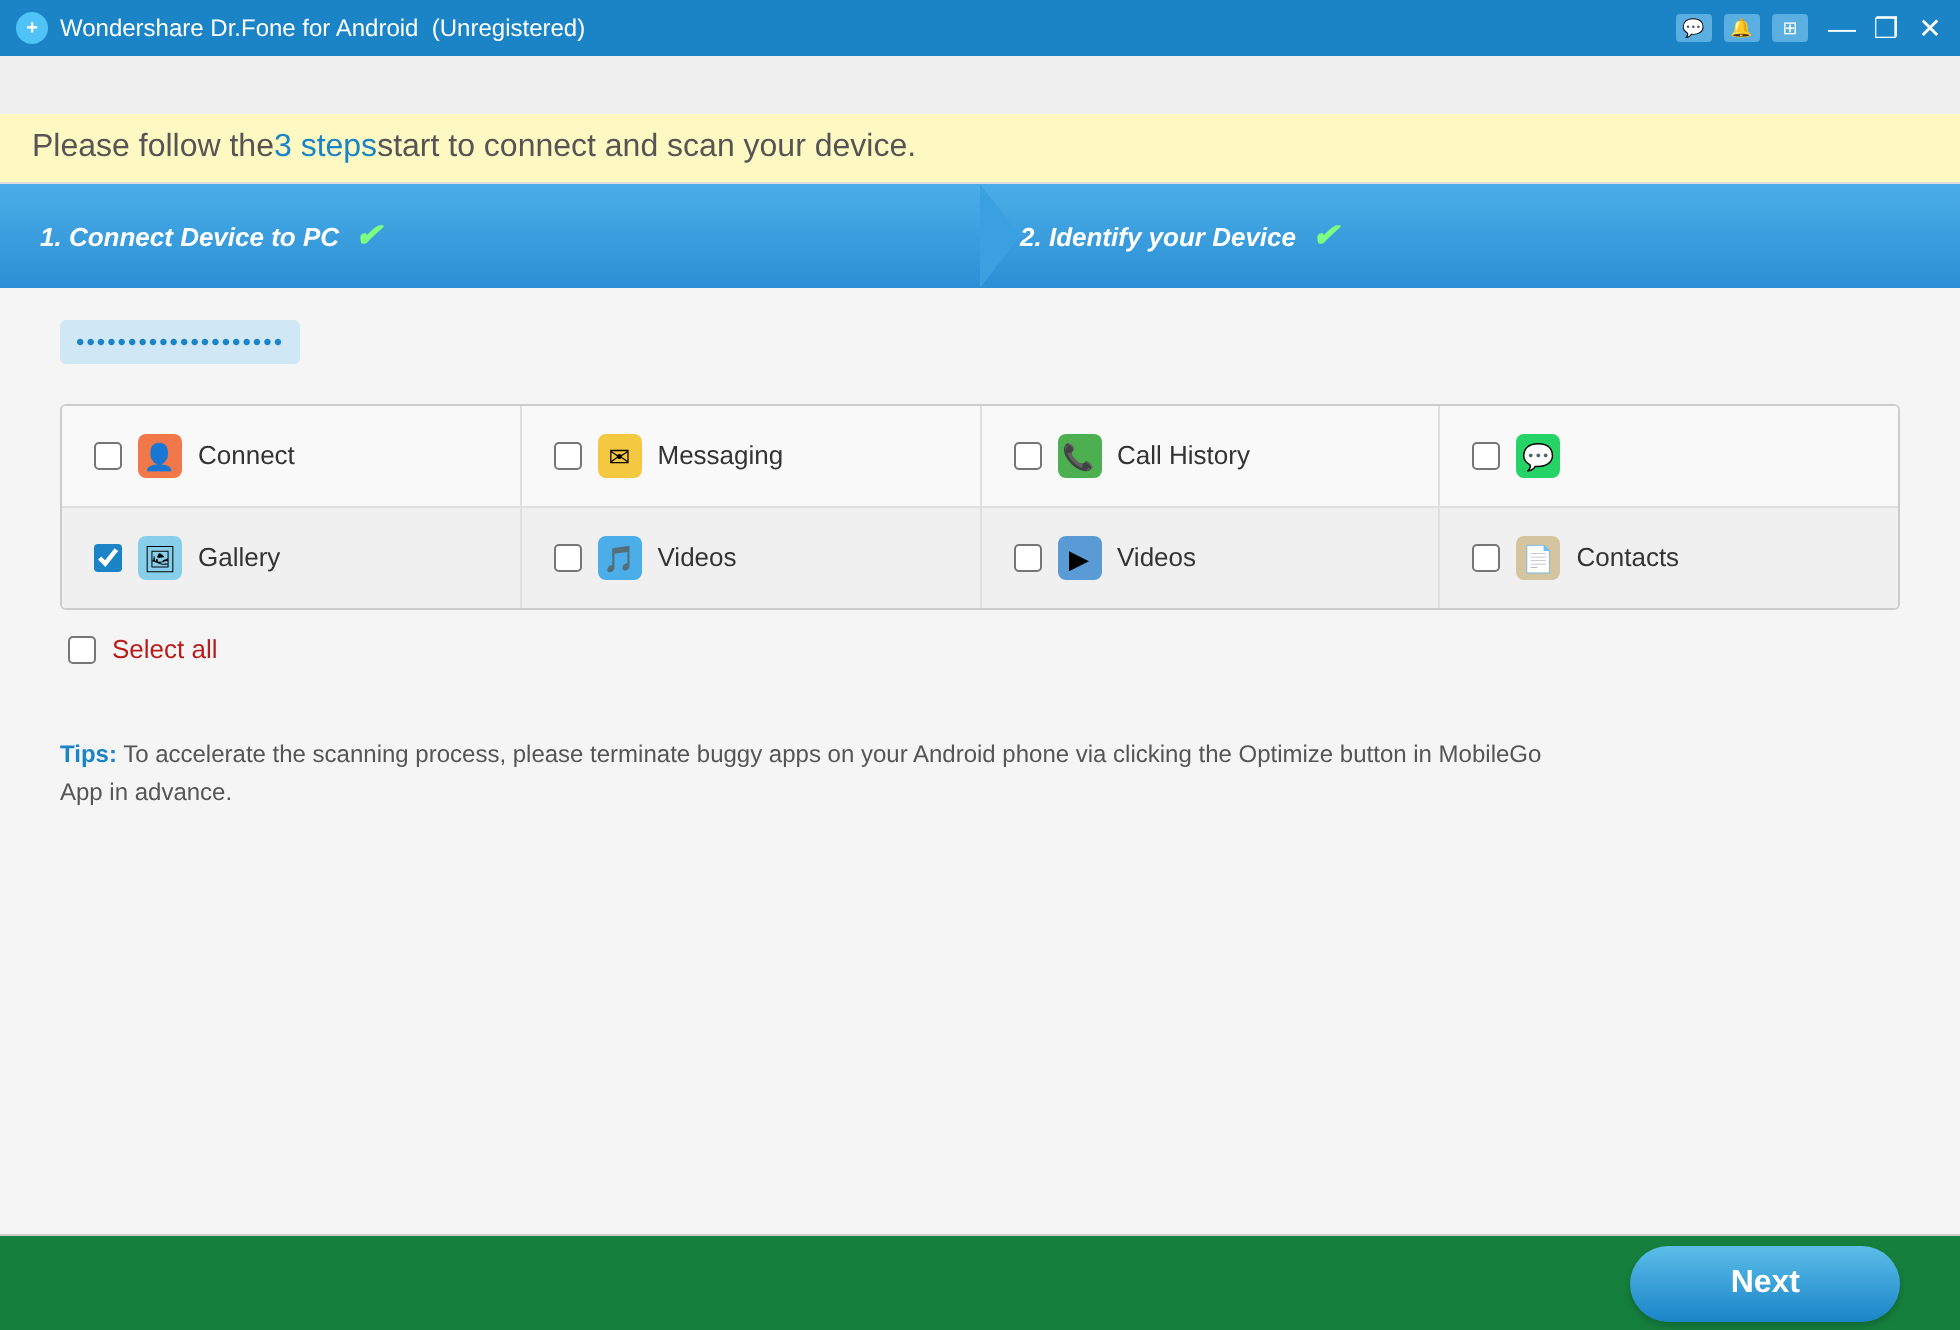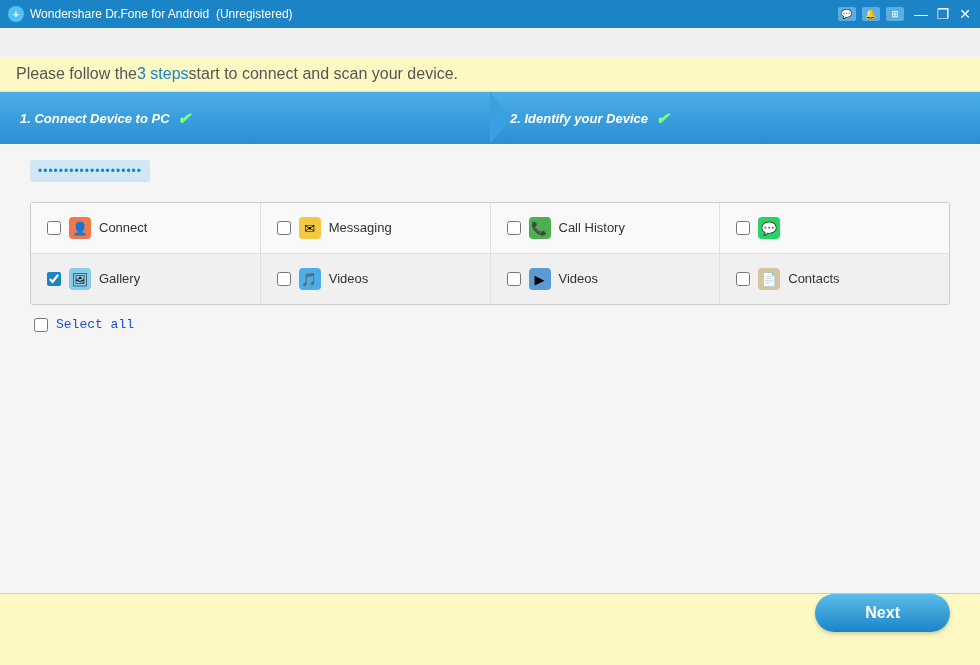--- a/index.html
+++ b/index.html
@@ -233,40 +233,39 @@
       padding: 12px 4px;
     }
     .select-all-checkbox {
       width: 14px;
       height: 14px;
       accent-color: #1a84c7;
       cursor: pointer;
     }
     .select-all-label {
       font-size: 13px;
-      color: #1d4ed8;
-      cursor: pointer;
-      font-family: Liberation Mono, monospace;
+      color: #b91c1c;
+      cursor: pointer;
     }
 
     .tips-bottom {
       margin-top: 24px;
       font-size: 12px;
       color: #555;
       line-height: 1.6;
     }
     .tips-bottom .tips-label { color: #1a84c7; font-weight: bold; }
 
     
     .footer {
-      background: #fef9c3;
+      background: #15803d;
       border-top: 1px solid #ccc;
-      height: 72px;
-      display: flex;
-      align-items: flex-start;
+      height: 48px;
+      display: flex;
+      align-items: center;
       justify-content: flex-end;
       padding: 0 30px;
       flex-shrink: 0;
     }
 
     .next-btn {
       background: linear-gradient(to bottom, #5bbde8, #1a84c7);
       color: white;
       border: none;
       border-radius: 20px;
@@ -378,18 +377,22 @@
 
   </div>
 
   
   <div class="select-all-row">
     <input type="checkbox" class="select-all-checkbox" id="select-all" style="">
     <label class="select-all-label" for="select-all">Select all</label>
   </div>
 
   
+  <div class="tips-bottom">
+    <span class="tips-label">Tips:</span>
+    <span> To accelerate the scanning process, please terminate buggy apps on your Android phone via clicking the Optimize button in MobileGo<br>App in advance.</span>
+  </div>
 
 </div>
 
 <div class="footer">
   <button class="next-btn">Next</button>
 </div>
 
 </body></html>

